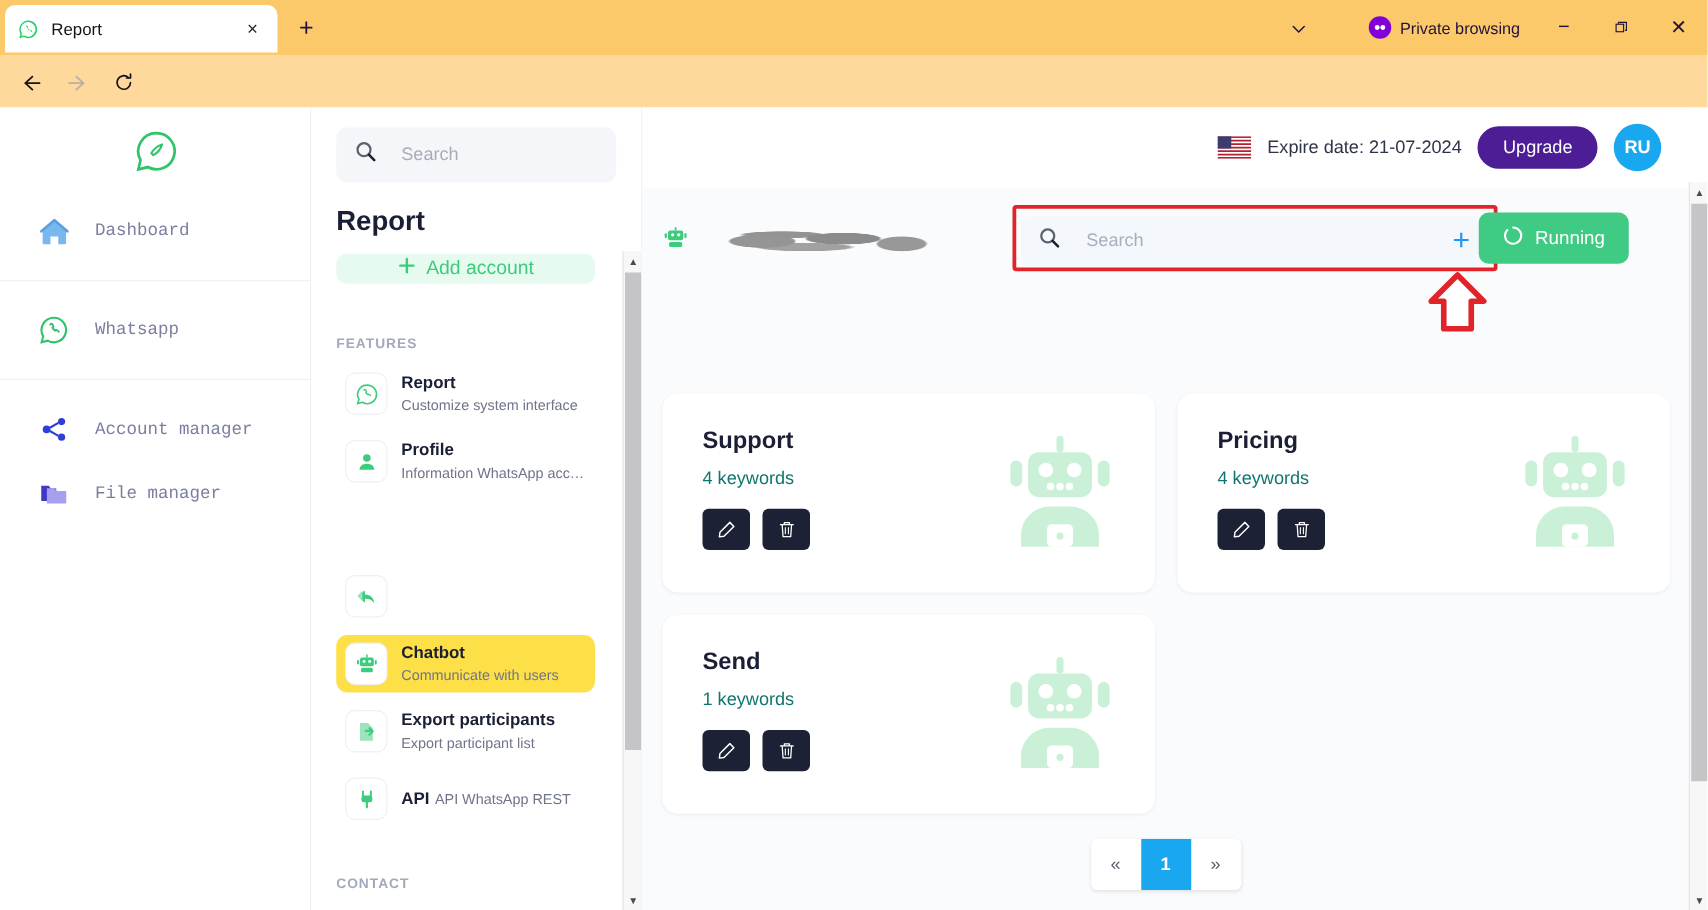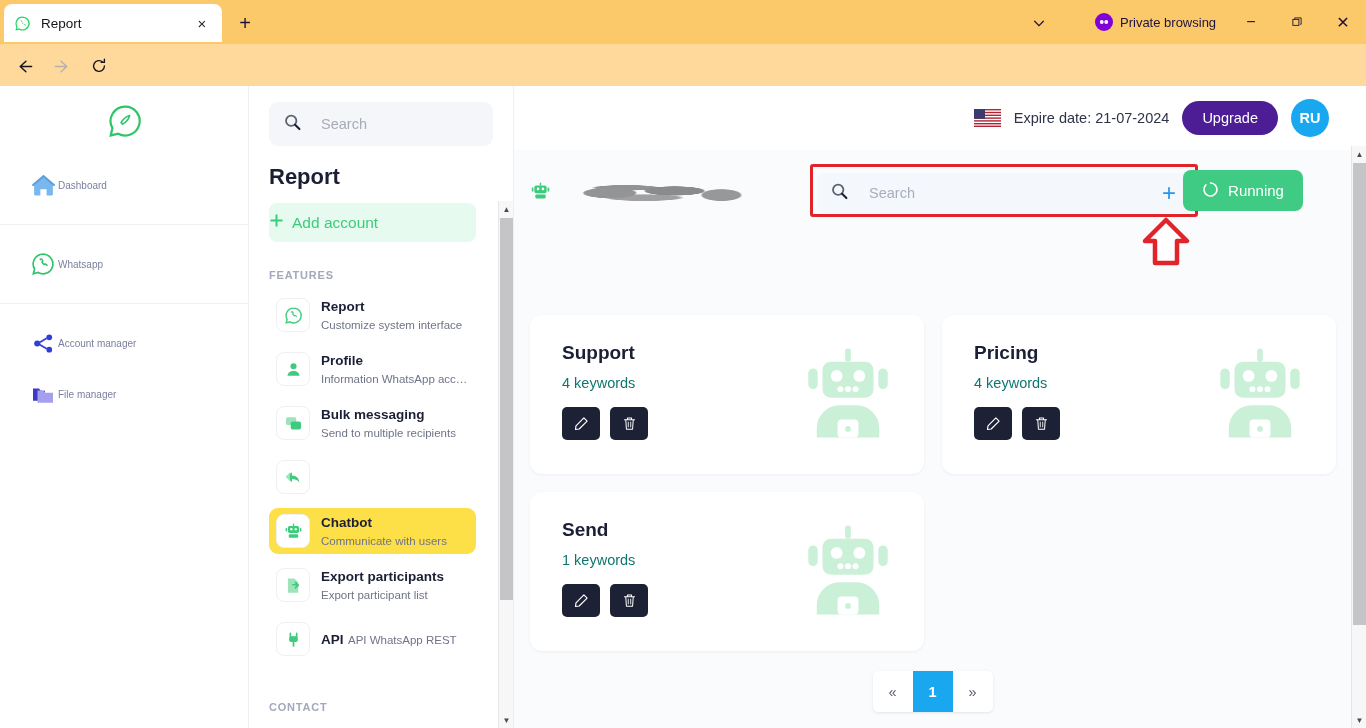--- a/index.html
+++ b/index.html
@@ -98,42 +98,42 @@
   .rail-logo {
     position: absolute; left: 0; top: 10px; width: 249px; height: 50px;
     display: flex; align-items: center; justify-content: center;
   }
   .rail-item {
     position: absolute; left: 0; width: 249px; height: 79px;
     display: flex; align-items: center; padding-left: 28px;
     border-bottom: 1px solid #f1f2f6;
   }
   .rail-icon { width: 30px; flex: 0 0 30px; display: flex; align-items: center; justify-content: center; }
-  .rail-label { font-size: 10px; color: #7b7f9e; }
+  .rail-label { margin-left: 18px; font-size: 14px; color: #7b7f9e; font-family: Liberation Mono, monospace; }
 
   
   .featcol {
     position: absolute; left: 249px; top: 0; width: 265px; height: 642px;
     background: #ffffff; border-right: 1px solid #eef0f4;
     overflow: hidden;
   }
   .feat-search {
     position: absolute; left: 20px; top: 16px; width: 224px; height: 44px;
     background: #f4f6fa; border-radius: 9px;
     display: flex; align-items: center; padding: 0 14px;
   }
   .feat-search-ph { margin-left: 19px; font-size: 14.5px; color: #a8acb8; }
   .feat-title {
     position: absolute; left: 20px; top: 78px;
     font-size: 22px; font-weight: 700; color: #1b1f35;
   }
   .add-account {
-    position: absolute; left: 20px; top: 117px; width: 207px; height: 39px;
+    position: absolute; left: 20px; top: 117px; width: 207px; height: 24px;
     background: #e7faef; border-radius: 8px;
-    display: flex; align-items: center; gap: 8px;
+    display: flex; align-items: center; justify-content: center; gap: 8px;
     color: #3dcb7c; font-size: 15.5px;
   }
   .sec-label {
     position: absolute; left: 20px;
     font-size: 11px; font-weight: 700; color: #a3a8bb; letter-spacing: .8px;
   }
   .feat-item {
     position: absolute; left: 20px; width: 207px; height: 46px;
     display: flex; align-items: center; border-radius: 9px; padding-left: 7px;
   }
@@ -455,32 +455,20 @@
             <circle cx="12" cy="8" r="3.8" fill="#3dcb7c"></circle>
             <path d="M4.5 20c0-4.1 3.4-6.2 7.5-6.2s7.5 2.1 7.5 6.2z" fill="#3dcb7c"></path>
           </svg>
       </span>
       <span class="feat-txt">
         <span class="feat-name">Profile</span>
         <span class="feat-desc">Information WhatsApp acc…</span>
       </span>
     </div>
 
-    <div class="feat-item" style="top:314px">
-      <span class="feat-ico">
-        <svg viewBox="0 0 24 24" width="19" height="19">
-            <rect x="2.5" y="4" width="13" height="10" rx="2.4" fill="#9de3bc"></rect>
-            <rect x="8.5" y="9.5" width="13" height="10" rx="2.4" fill="#3dcb7c"></rect>
-          </svg>
-      </span>
-      <span class="feat-txt">
-        <span class="feat-name">Bulk messaging</span>
-        <span class="feat-desc">Send to multiple recipients</span>
-      </span>
-    </div>
 
     <div class="feat-item" style="top:368px">
       <span class="feat-ico">
         <svg viewBox="0 0 24 24" width="19" height="19">
             <path d="M10 5.5v4c6 .3 9 3.6 9.5 9.2-2-3.4-4.9-4.8-9.5-4.8v4L2.5 11z" fill="#3dcb7c"></path>
             <path d="M7.5 5.5v11L2.5 11z" fill="#9de3bc"></path>
           </svg>
       </span>
     </div>
 

